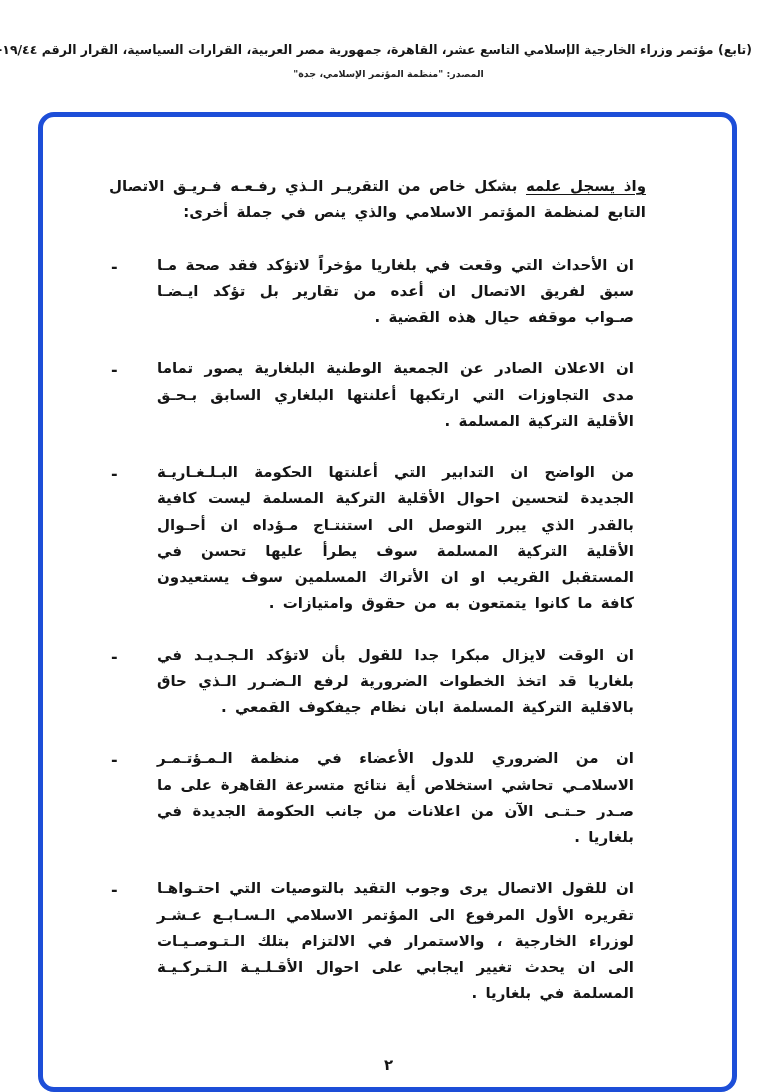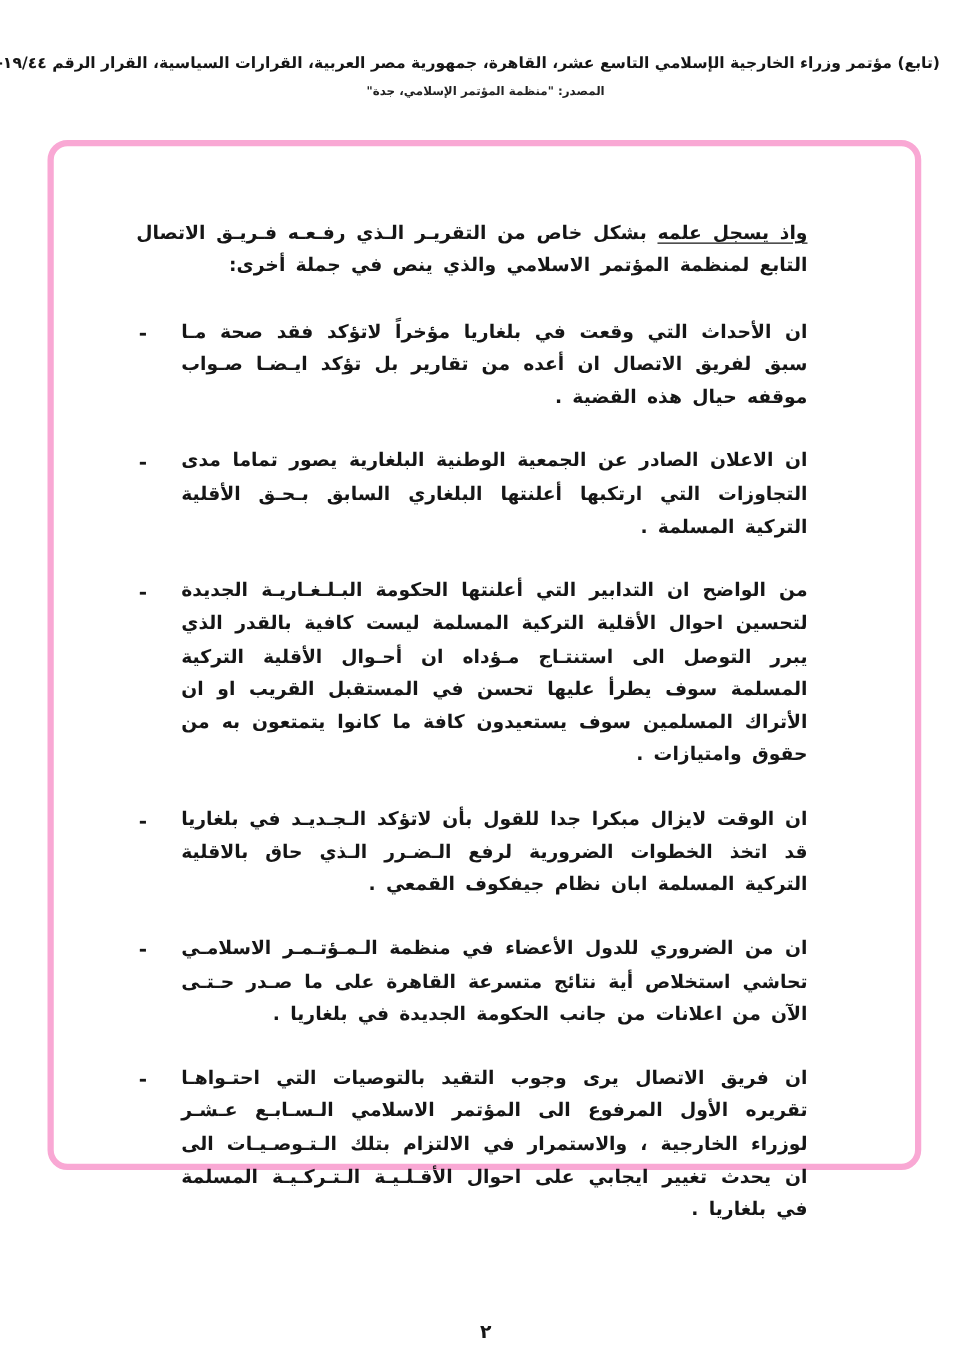--- a/index.html
+++ b/index.html
@@ -33,22 +33,22 @@
     text-align: center;
     font-weight: 700;
     font-size: 9.5px;
     color: #222;
   }
   .content-frame {
     position: absolute;
     left: 38px;
     top: 112px;
     width: 699px;
-    height: 824px;
-    border: 5px solid #f9a8d4;
+    height: 980px;
+    border: 5px solid #1d4ed8;
     border-radius: 16px;
     box-sizing: border-box;
     background: #ffffff;
   }
   .document-body {
     position: absolute;
     top: 56px;
     right: 86px;
     left: 66px;
     bottom: 16px;
@@ -72,21 +72,21 @@
     margin-bottom: 25px;
   }
   .list-item:last-child { margin-bottom: 0; }
   .dash-marker {
     position: absolute;
     left: 2px;
     top: 1px;
     font-weight: 700;
     font-size: 16px;
   }
-  .item-text { margin: 0; }
+  .item-text { margin: 12px; }
   .page-number {
     position: absolute;
     bottom: 18px;
     left: 0;
     right: 0;
     text-align: center;
     font-weight: 700;
     font-size: 15px;
   }
 </style>
@@ -124,21 +124,21 @@
         <p class="item-text">ان الوقت لايزال مبكرا جدا للقول بأن لاتؤكد الـجـديـد في بلغاريا قد اتخذ الخطوات الضرورية لرفع الـضـرر الـذي حاق بالاقلية التركية المسلمة ابان نظام جيفكوف القمعي .</p>
       </div>
 
       <div class="list-item">
         <span class="dash-marker">-</span>
         <p class="item-text">ان من الضروري للدول الأعضاء في منظمة الـمـؤتـمـر الاسلامـي تحاشي استخلاص أية نتائج متسرعة القاهرة على ما صـدر حـتـى الآن من اعلانات من جانب الحكومة الجديدة في بلغاريا .</p>
       </div>
 
       <div class="list-item">
         <span class="dash-marker">-</span>
-        <p class="item-text">ان فريق الاتصال يرى وجوب التقيد بالتوصيات التي احتـواهـا تقريره الأول المرفوع الى المؤتمر الاسلامي الـسـابـع عـشـر لوزراء الخارجية ، والاستمرار في الالتزام بتلك الـتـوصـيـات الى ان يحدث تغيير ايجابي على احوال الأقـلـيـة الـتـركـيـة المسلمة في بلغاريا .</p>
+        <p class="item-text">ان للقول الاتصال يرى وجوب التقيد بالتوصيات التي احتـواهـا تقريره الأول المرفوع الى المؤتمر الاسلامي الـسـابـع عـشـر لوزراء الخارجية ، والاستمرار في الالتزام بتلك الـتـوصـيـات الى ان يحدث تغيير ايجابي على احوال الأقـلـيـة الـتـركـيـة المسلمة في بلغاريا .</p>
       </div>
 
     </div>
   </div>
 
   <div class="page-number">٢</div>
 
 </div>
 
 </body></html>

